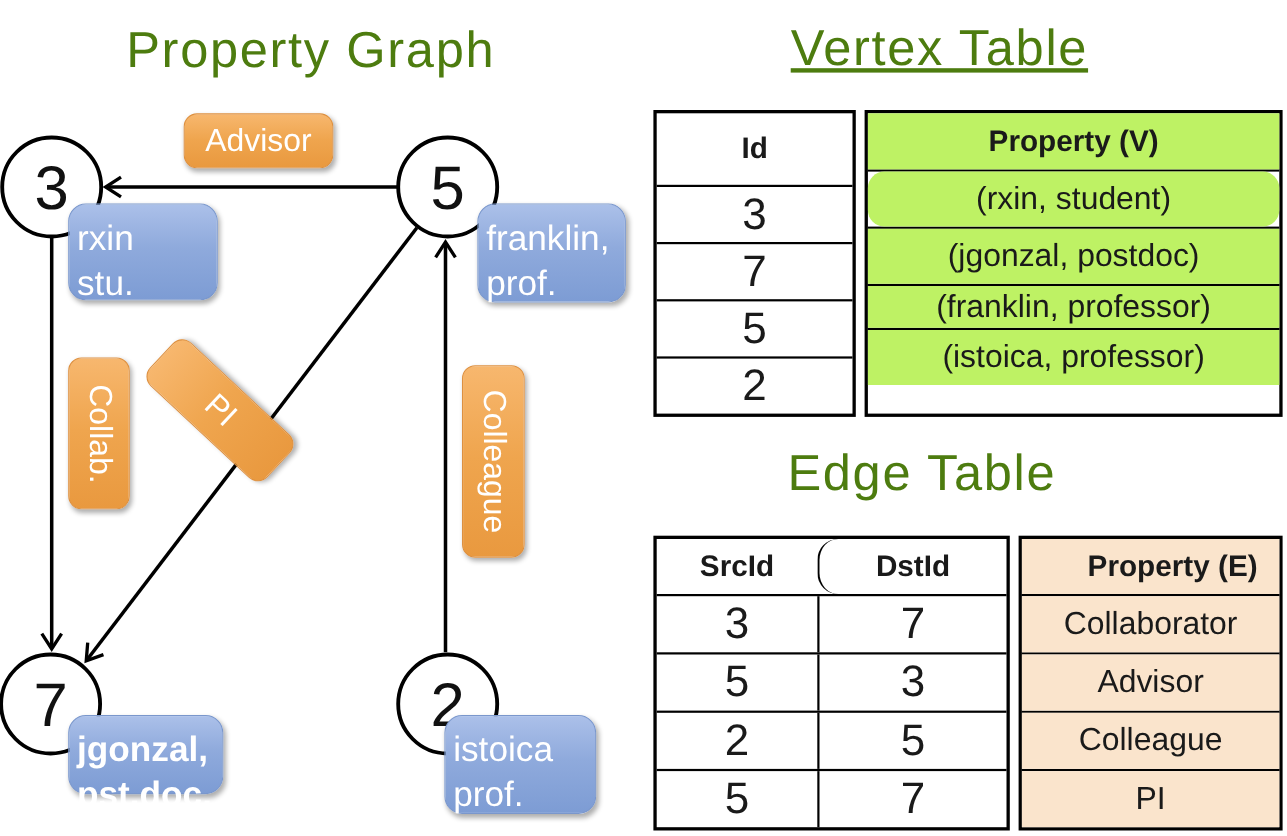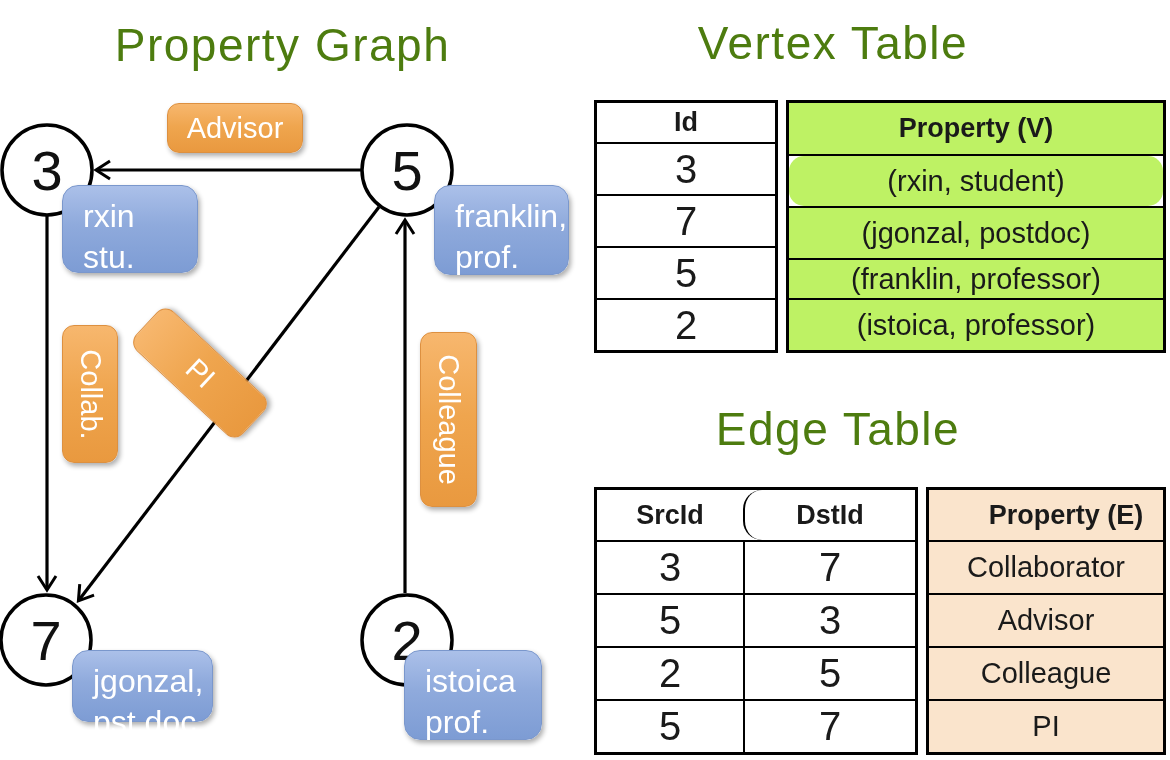--- a/index.html
+++ b/index.html
@@ -33,21 +33,21 @@
     color:#fff; font-size:29px;
     box-sizing:border-box;
   }
   .lbl .vtext{display:inline-block; transform:rotate(90deg); white-space:nowrap;}
   .nprop{
     position:absolute;
     background:linear-gradient(180deg,#abc0e9 0%,#8faadc 45%,#7d9cd4 100%);
     border:1.5px solid #7a97cc; border-radius:16px;
     box-shadow:2px 3px 5px rgba(0,0,0,.32);
     color:#fff; font-size:32px; line-height:41px;
-    padding:10px 0 0 20px; box-sizing:border-box;
+    padding:10px 0 0 7px; box-sizing:border-box;
   }
 
   
   .split-table{position:absolute; display:flex; gap:8px;}
   .subtable{border:3px solid #000; box-sizing:border-box; background:#fff;}
   .trow{display:flex;}
   .trow + .trow{border-top:2px solid #000;}
   .tcell{
     display:flex; align-items:center; justify-content:center;
     box-sizing:border-box; text-align:center;
@@ -102,35 +102,35 @@
   </div>
 
   <div class="nprop" style="left:62px;top:185px;width:136px;height:88px;">
     <div>rxin</div>
     <div>stu.</div>
   </div>
   <div class="nprop" style="left:434px;top:185px;width:135px;height:90px;">
     <div>franklin,</div>
     <div>prof.</div>
   </div>
-  <div class="nprop" style="left:72px;top:650px;width:141px;height:72px;">
+  <div class="nprop" style="left:62px;top:650px;width:141px;height:72px;font-weight:bold;">
     <div>jgonzal,</div>
     <div>pst.doc.</div>
   </div>
   <div class="nprop" style="left:404px;top:650px;width:138px;height:90px;">
     <div>istoica</div>
     <div>prof.</div>
   </div>
 
-  <div class="abs big-title" style="left:594px;top:16px;width:478px;">Vertex Table</div>
+  <div class="abs big-title" style="left:615px;top:16px;width:478px;text-decoration:underline;">Vertex Table</div>
 
   <div class="split-table" style="left:594px;top:100px;">
     <div class="subtable" style="width:184px;">
       <div class="trow">
-          <div class="tcell hdr" style="width:100%;height:39px;">Id</div>
+          <div class="tcell hdr" style="width:100%;height:65px;">Id</div>
         </div>
       <div class="trow">
           <div class="tcell num" style="width:100%;height:50px;">3</div>
         </div>
       <div class="trow">
           <div class="tcell num" style="width:100%;height:50px;">7</div>
         </div>
       <div class="trow">
           <div class="tcell num" style="width:100%;height:50px;">5</div>
         </div>

